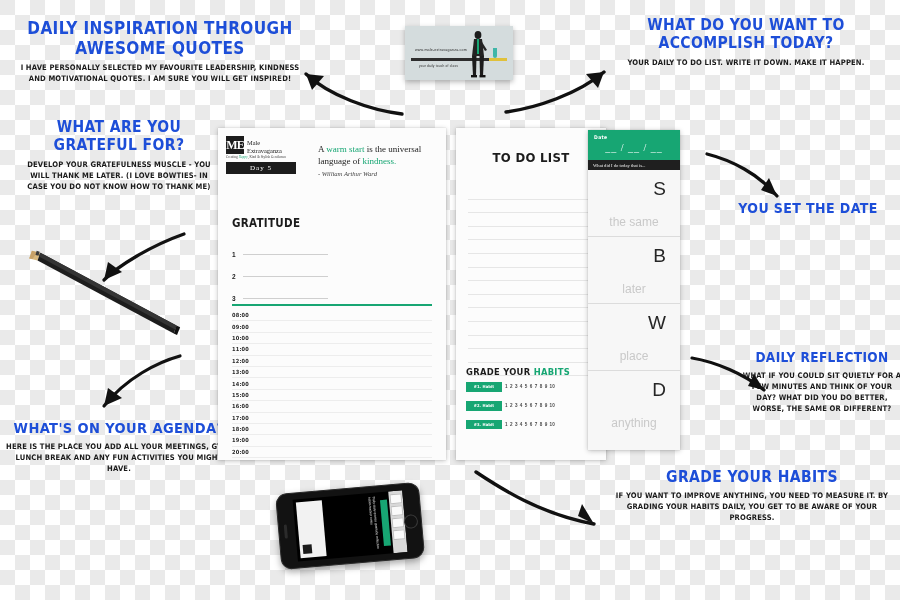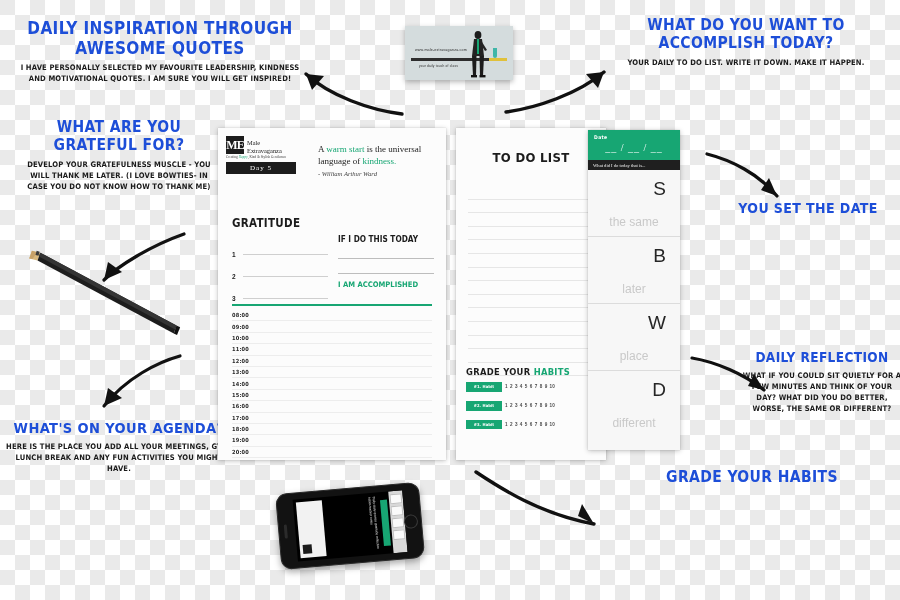--- a/index.html
+++ b/index.html
@@ -198,20 +198,21 @@
   <div class="bd">What if you could sit quietly for a few minutes and think of your day? What did you do better, worse, the same or different?</div>
 </div>
 
 <div class="ann" id="ann-agenda">
   <div class="hd">What's on your agenda?</div>
   <div class="bd">Here is the place you add all your meetings, gym, lunch break and any fun activities you might have.</div>
 </div>
 
 <div class="ann" id="ann-habits">
   <div class="hd">Grade your habits</div>
+  <div class="bd">If you want to improve anything, you need to measure it. By grading your habits daily, you get to be aware of your progress.</div>
 </div>
 
 <div class="sheet" id="business-card">
   <div class="bc-url">www.male-extravaganza.com</div>
   <div class="bc-line"></div>
   <div class="bc-tag">your daily touch of class</div>
   <svg class="bc-man" viewBox="0 0 22 48">
     <ellipse cx="11" cy="5" rx="3.4" ry="4" fill="#1c1c1c"></ellipse>
     <path d="M7 9 L15 9 L17 26 L5 26 Z" fill="#232323"></path>
     <path d="M10 9 L12 9 L12 24 L10 24 Z" fill="#17a673"></path>
@@ -255,26 +256,20 @@
       <div class="grat-item">
         <span class="grat-num">2</span>
         <span class="grat-line"></span>
       </div>
       <div class="grat-item">
         <span class="grat-num">3</span>
         <span class="grat-line"></span>
       </div>
     </div>
 
-  <div class="ifbox">
-    <div class="h">If I do this today</div>
-    <div class="l"></div>
-    <div class="l"></div>
-    <div class="acc">I am accomplished</div>
-  </div>
 
   <div class="green-rule" style="top:176px"></div>
   <div class="sched" id="schedule-list">
       <div class="sched-row">
         <span class="sched-t">08:00</span>
       </div>
       <div class="sched-row">
         <span class="sched-t">09:00</span>
       </div>
       <div class="sched-row">
@@ -395,21 +390,21 @@
       <div class="sbwd-row">
         <span class="sbwd-l">B</span>
         <span class="sbwd-w">later</span>
       </div>
       <div class="sbwd-row">
         <span class="sbwd-l">W</span>
         <span class="sbwd-w">place</span>
       </div>
       <div class="sbwd-row">
         <span class="sbwd-l">D</span>
-        <span class="sbwd-w">different</span>
+        <span class="sbwd-w">anything</span>
       </div>
     </div>
 </div>
 
 <svg class="abs" id="pencil" viewBox="0 0 182 118">
   <g transform="rotate(33 10 10)">
     <polygon points="6,4 14,1 16,9 8,12" fill="#d9b87c"></polygon>
     <polygon points="6,4 11,2.5 11,10.5 8,12" fill="#c7a168"></polygon>
     <polygon points="10,1.5 13,0.5 14.2,4.5 11.2,5.5" fill="#3a3a3a"></polygon>
     <polygon points="14,1 168,-12 170,-4 16,9" fill="#1d1d1d"></polygon>

